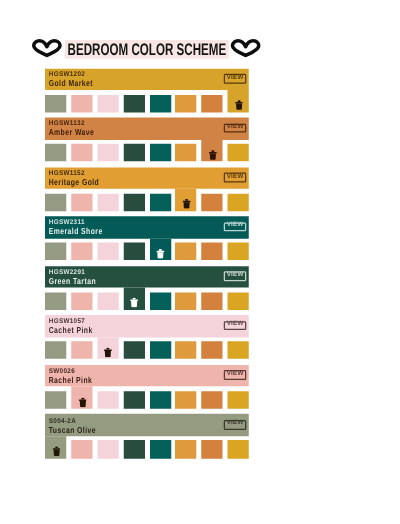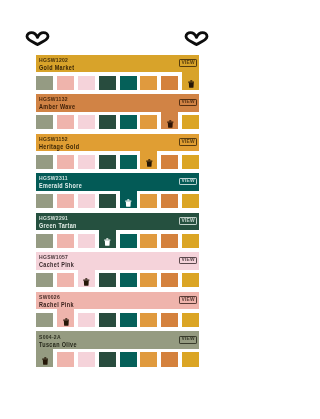--- a/index.html
+++ b/index.html
@@ -34,20 +34,24 @@
 <body>
 
 <div class="page">
 
   <div class="title-row">
     <span class="heart heart-l">
       <svg viewBox="0 0 56 34" width="25" height="15">
           <path d="M28 30.5C22.8 27.4 4.2 21.0 4.2 12.6 4.2 7.0 9.2 3.8 14.4 3.8c6.4 0 11.1 5.2 13.6 10.6 2.5-5.4 7.2-10.6 13.6-10.6 5.2 0 10.2 3.2 10.2 8.8 0 8.4-18.6 14.8-23.8 17.9z" fill="none" stroke="#0d0d0d" stroke-width="6.4" stroke-linejoin="round" stroke-linecap="round"></path>
         </svg>
     </span>
+    <span class="title-wrap">
+      <span class="title-hl"></span>
+      <span class="title-text">BEDROOM COLOR SCHEME</span>
+    </span>
     <span class="heart heart-r">
       <svg viewBox="0 0 56 34" width="25" height="15">
           <path d="M28 30.5C22.8 27.4 4.2 21.0 4.2 12.6 4.2 7.0 9.2 3.8 14.4 3.8c6.4 0 11.1 5.2 13.6 10.6 2.5-5.4 7.2-10.6 13.6-10.6 5.2 0 10.2 3.2 10.2 8.8 0 8.4-18.6 14.8-23.8 17.9z" fill="none" stroke="#0d0d0d" stroke-width="6.4" stroke-linejoin="round" stroke-linecap="round"></path>
         </svg>
     </span>
   </div>
 
   <div class="cards" id="cards">
       <div class="card" style="top: 0px;">
         <div class="card-head" style="background:#D8A32A;color:#3a2606">

